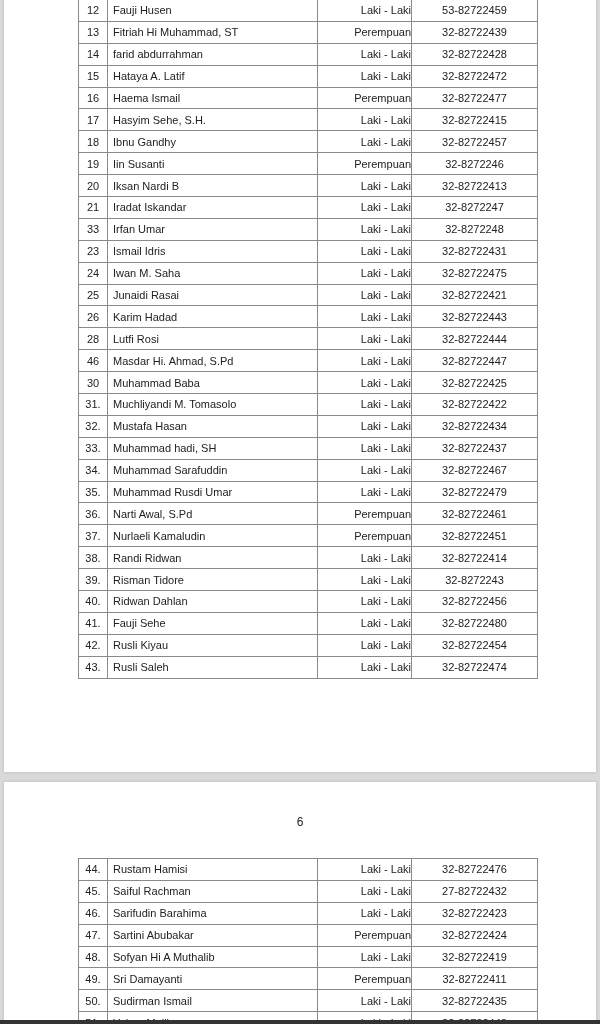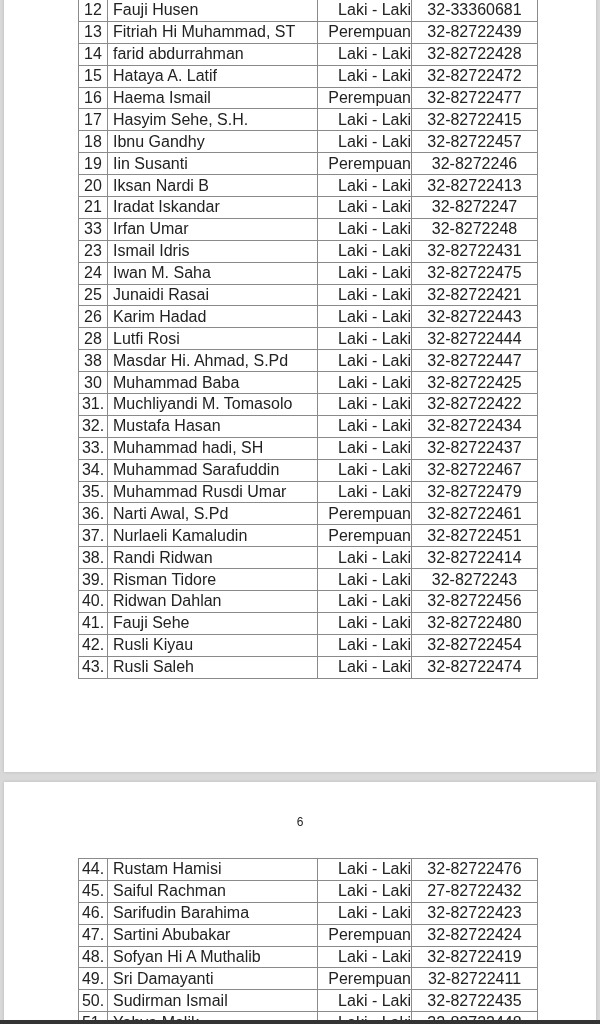--- a/index.html
+++ b/index.html
@@ -17,21 +17,21 @@
   #page1 { top: -10px; height: 782px; }
   #page2 { top: 782px; height: 250px; }
   .page-number {
     position: absolute; top: 33px; left: 0; width: 100%;
     text-align: center; font-size: 12px; color: #222;
   }
   table {
     position: absolute; left: 74px;
     border-collapse: collapse; table-layout: fixed;
     width: 453px;
-    font-size: 16px; color: #222; padding-left: 45px;
+    font-size: 11px; color: #222; padding-left: 45px;
   }
   #page1 table { top: 9px; }
   #page2 table { top: 61px; margin-top: 15px; }
   td {
     border: 1px solid #8a8a8a;
     height: 20.9px; padding: 0; line-height: 20px;
     white-space: nowrap; overflow: hidden;
   }
   td.no { width: 28px; text-align: center; }
   td.name { width: 204px; padding-left: 5px; text-align: left; }
@@ -44,21 +44,21 @@
 </head>
 <body>
 
 <div class="page" id="page1">
   <table>
     <tbody id="tbody1">
         <tr>
           <td class="no">12</td>
           <td class="name">Fauji Husen</td>
           <td class="sex">Laki - Laki</td>
-          <td class="id">32-33360681</td>
+          <td class="id">53-82722459</td>
         </tr>
         <tr>
           <td class="no">13</td>
           <td class="name">Fitriah Hi Muhammad, ST</td>
           <td class="sex">Perempuan</td>
           <td class="id">32-82722439</td>
         </tr>
         <tr>
           <td class="no">14</td>
           <td class="name">farid abdurrahman</td>
@@ -137,21 +137,21 @@
           <td class="sex">Laki - Laki</td>
           <td class="id">32-82722443</td>
         </tr>
         <tr>
           <td class="no">28</td>
           <td class="name">Lutfi Rosi</td>
           <td class="sex">Laki - Laki</td>
           <td class="id">32-82722444</td>
         </tr>
         <tr>
-          <td class="no">38</td>
+          <td class="no">46</td>
           <td class="name">Masdar Hi. Ahmad, S.Pd</td>
           <td class="sex">Laki - Laki</td>
           <td class="id">32-82722447</td>
         </tr>
         <tr>
           <td class="no">30</td>
           <td class="name">Muhammad Baba</td>
           <td class="sex">Laki - Laki</td>
           <td class="id">32-82722425</td>
         </tr>

